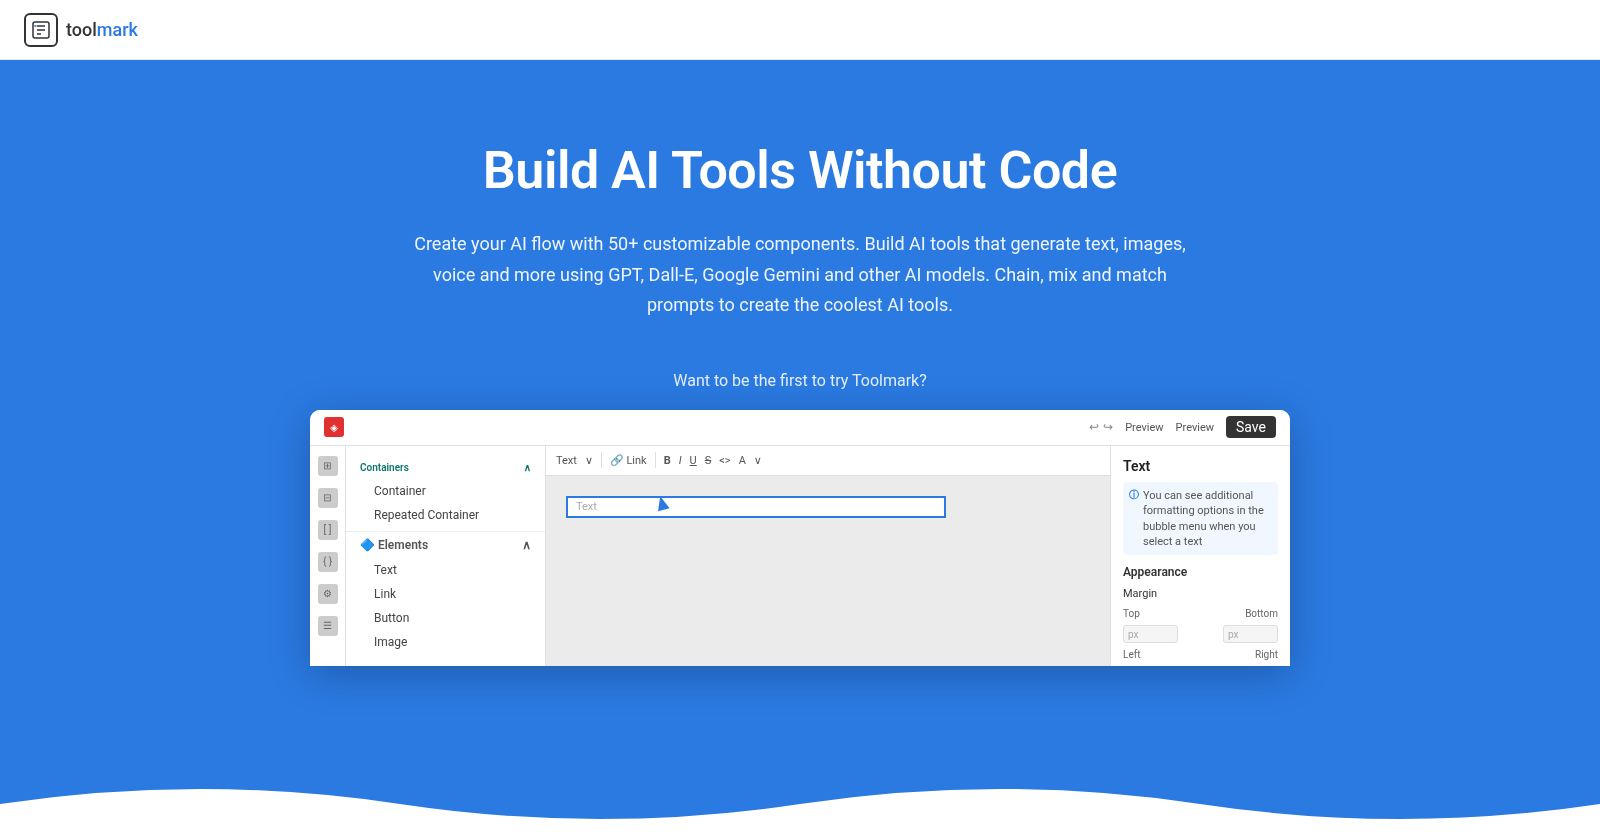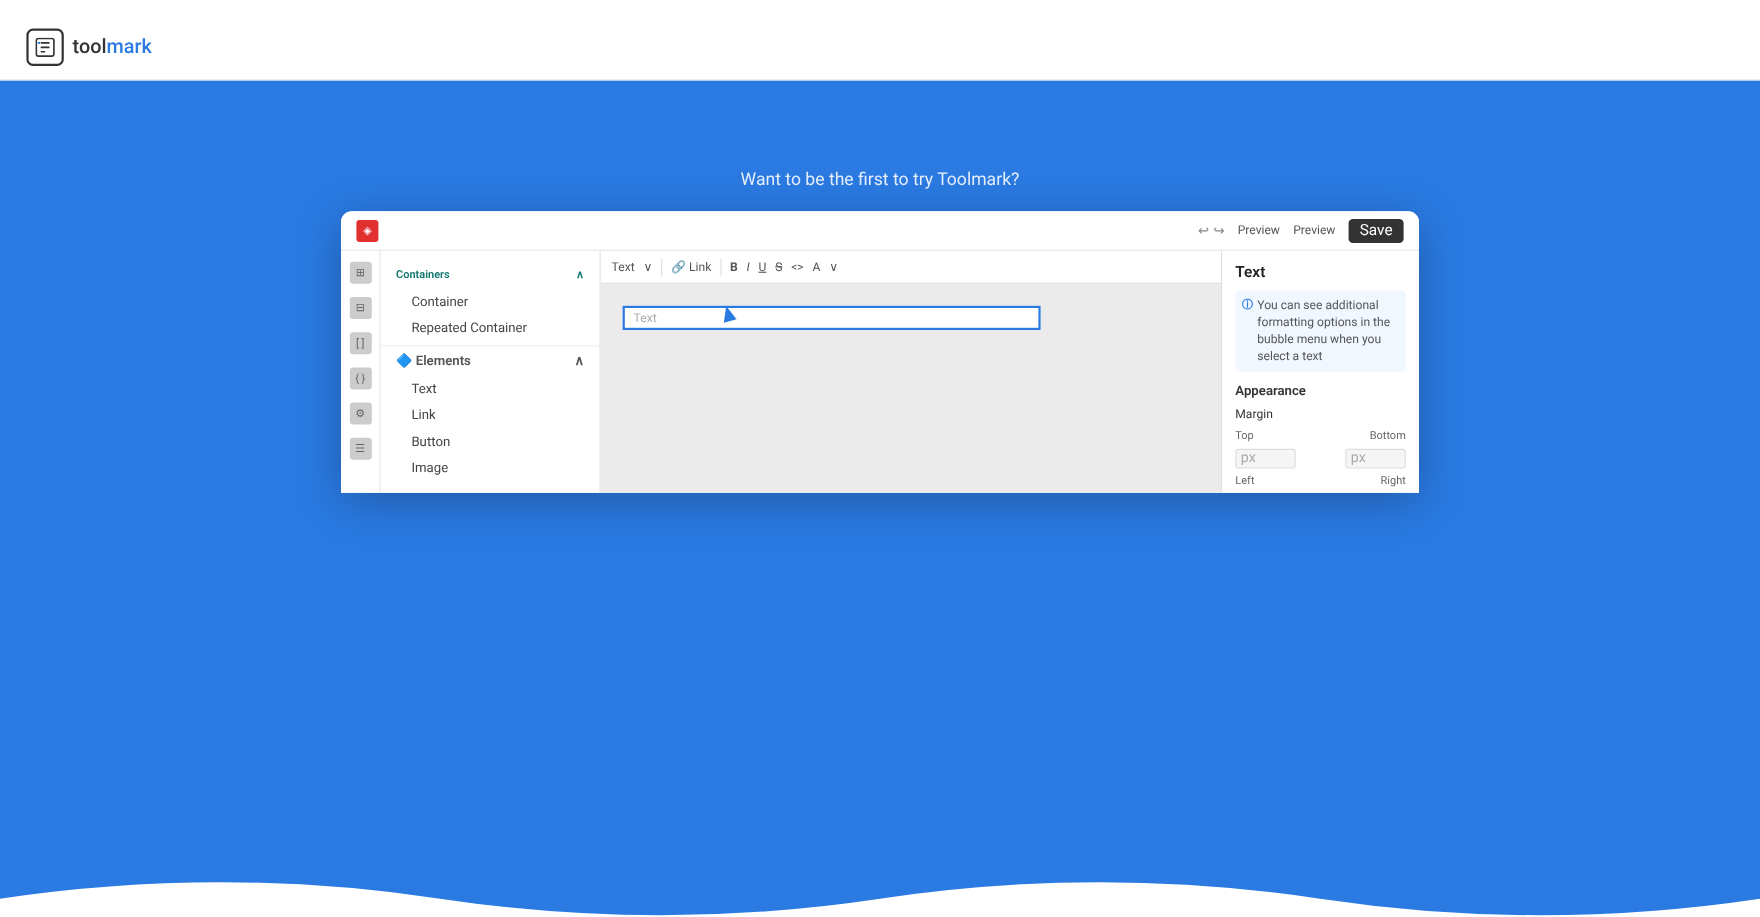--- a/index.html
+++ b/index.html
@@ -19,21 +19,20 @@
     
     .header {
       height: 60px;
       background: #fff;
       border-bottom: 1px solid #e8e8e8;
       display: flex;
       align-items: center;
       padding: 0 24px;
       position: relative;
       z-index: 10;
-      margin-top: 13px;
     }
 
     .logo-container {
       display: flex;
       align-items: center;
       gap: 8px;
     }
 
     .logo-icon {
       width: 34px;
@@ -305,21 +304,21 @@
       border: 1px solid #ddd;
       border-radius: 3px;
       font-size: 10px;
       display: flex;
       align-items: center;
       padding: 0 4px;
       color: #888;
     }
 
     .mock-field-input-suffix {
-      font-size: 13px;
+      font-size: 10px;
       color: #aaa;
     }
 
     
     .mock-app-topbar {
       height: 36px;
       background: #fff;
       border-bottom: 1px solid #e0e0e0;
       display: flex;
       align-items: center;
@@ -395,20 +394,22 @@
         <circle cx="3.5" cy="5" r="1" fill="#2a7ae2"></circle>
       </svg>
     </div>
     <span class="logo-text">
       <span style="color:#333;">tool</span><span style="color:#2a7ae2;">mark</span>
     </span>
   </div>
 </header>
 
 <section class="hero">
+  <h1 class="hero-title">Build AI Tools Without Code</h1>
+  <p class="hero-description">Create your AI flow with 50+ customizable components. Build AI tools that generate text, images, voice and more using GPT, Dall-E, Google Gemini and other AI models. Chain, mix and match prompts to create the coolest AI tools.</p>
   <p class="hero-cta-label">Want to be the first to try Toolmark?</p>
 
   <div class="screenshot-wrapper">
 
     <div class="mock-app-topbar">
       <div class="mock-app-logo">◈</div>
       <div class="mock-app-topbar-spacer"></div>
       <div class="mock-undo-redo">
         <span>↩</span>
         <span>↪</span>

